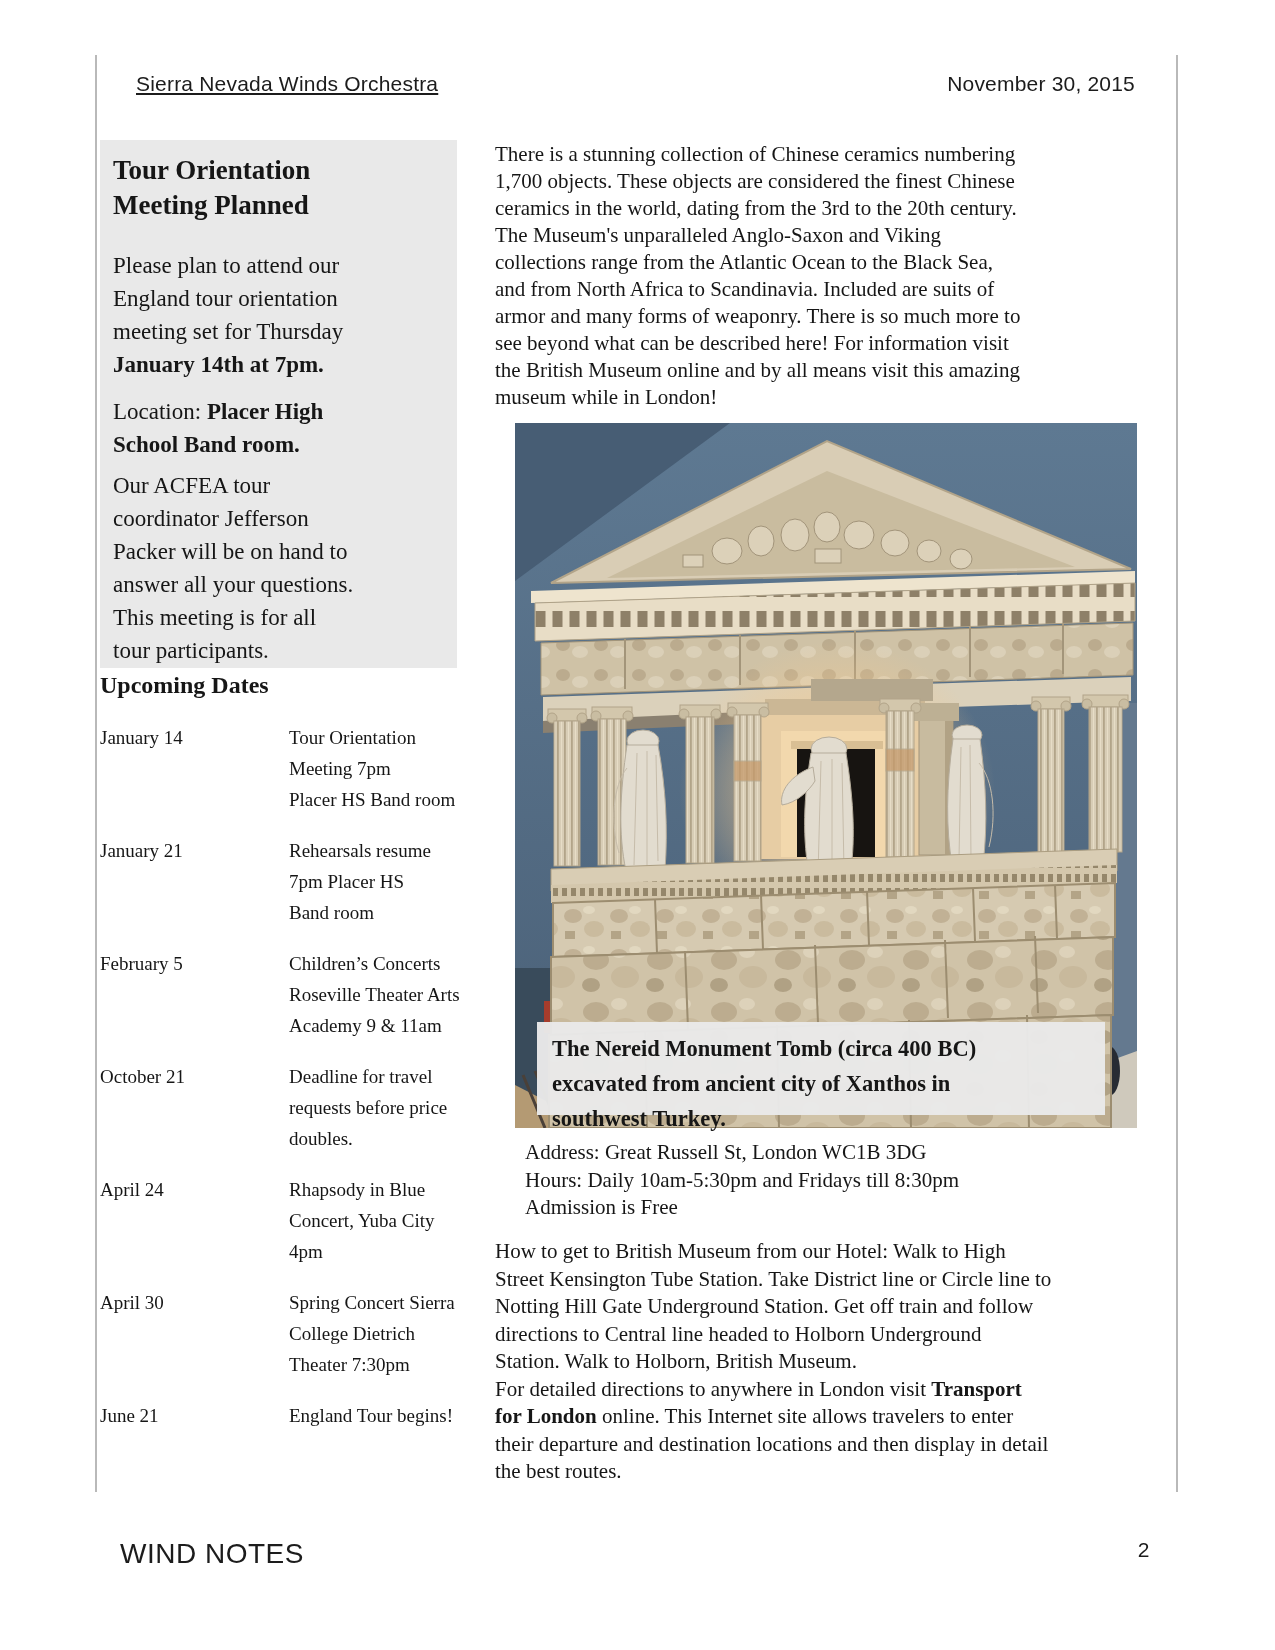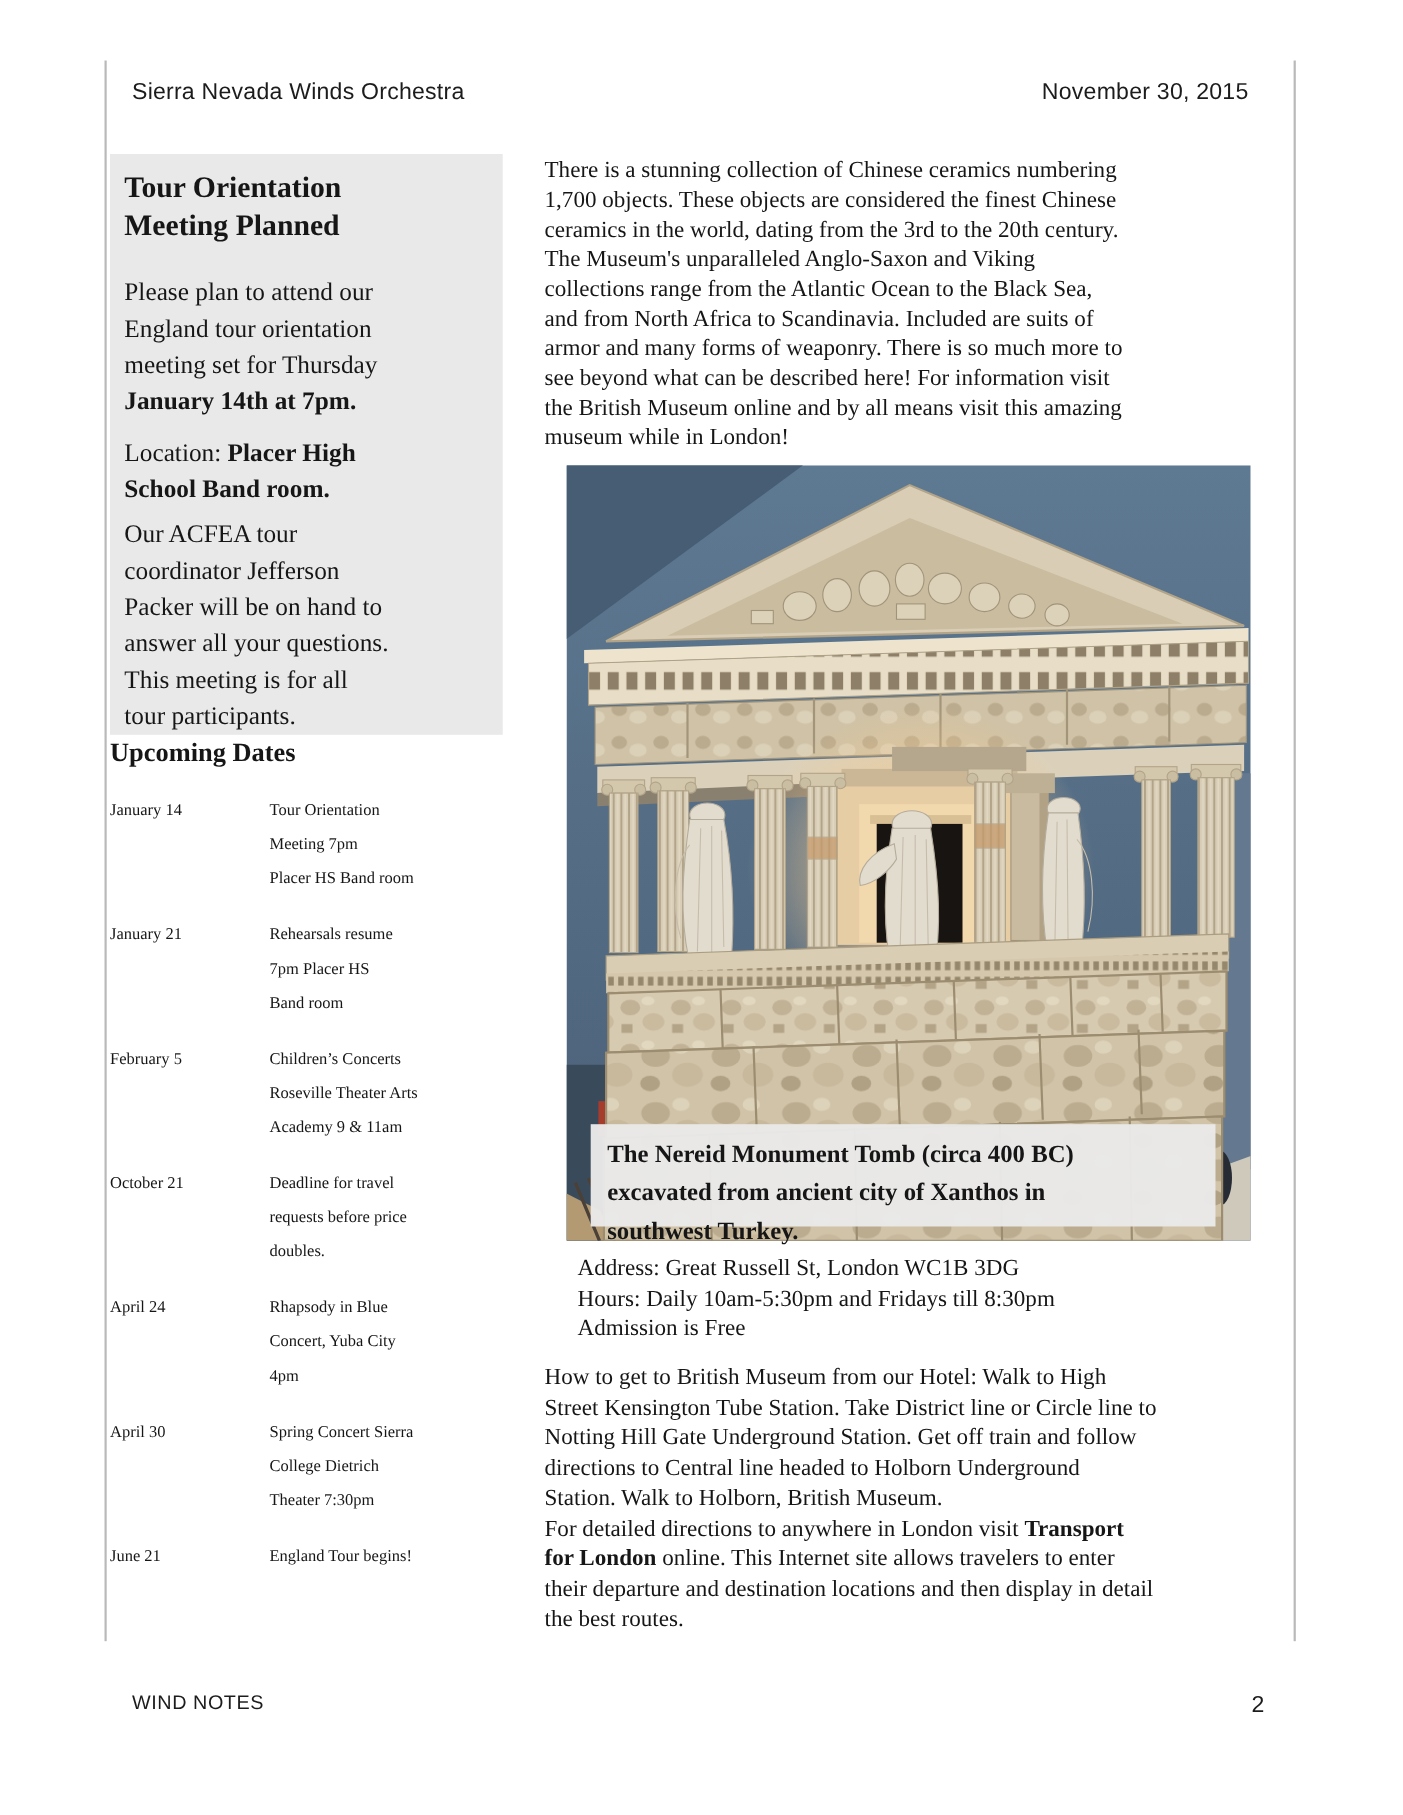--- a/index.html
+++ b/index.html
@@ -3,48 +3,48 @@
 <meta charset="utf-8">
 <style>
   html,body{margin:0;padding:0;background:#ffffff;}
   .page{position:relative;width:1275px;height:1650px;background:#ffffff;overflow:hidden;
         font-family:"Liberation Serif", serif;color:#161616;}
   .rule{position:absolute;top:55px;height:1437px;width:2px;background:#b9b9b9;}
   .rule-left{left:95px;}
   .rule-right{left:1176px;}
   .hdr{position:absolute;top:72px;font-family:"Liberation Sans", sans-serif;
        font-size:21px;color:#1c1c1c;letter-spacing:.2px;}
-  .hdr-left{left:120px;}
+  .hdr-left{left:136px;text-decoration:underline;}
   .hdr-right{right:140px;}
   .tour-box{position:absolute;left:100px;top:140px;width:357px;height:528px;
             background:#e9e9e9;box-sizing:border-box;padding:13px 10px 0 13px;}
   .tour-box h2{margin:0 0 26px 0;font-size:27px;line-height:35px;font-weight:bold;
                white-space:pre-line;}
   .tour-box p{margin:0;font-size:23px;line-height:33px;white-space:pre-line;}
   .tour-box p.p1{margin-bottom:14px;}
   .tour-box p.p2{margin-bottom:8px;}
   .upcoming-h{position:absolute;left:100px;top:672px;margin:0;font-size:24px;
               font-weight:bold;}
   .events{position:absolute;left:100px;top:722px;width:380px;}
-  .event{display:flex;margin-bottom:20px;font-size:15px;line-height:31px;}
+  .event{display:flex;margin-bottom:20px;font-size:19px;line-height:31px;gap:44px;}
   .event-date{width:145px;flex:none;}
   .event-desc{width:225px;flex:none;white-space:pre-line;}
   .body-p{position:absolute;margin:0;font-size:21px;line-height:27px;
           white-space:pre-line;}
   .p-intro{left:495px;top:141px;width:640px;}
   .p-addr{left:525px;top:1139px;width:640px;line-height:27.5px;}
   .p-dir{left:495px;top:1238px;width:650px;line-height:27.5px;}
   .photo{position:absolute;left:515px;top:423px;width:622px;height:705px;}
   .photo svg{display:block;}
   .caption{position:absolute;left:537px;top:1022px;width:568px;height:93px;
            background:rgba(233,233,233,.97);box-sizing:border-box;
            padding:9px 10px 0 15px;font-size:22.5px;line-height:35px;
            font-weight:bold;white-space:pre-line;}
   .ftr{position:absolute;top:1538px;font-family:"Liberation Sans", sans-serif;
-       font-size:18px;color:#1c1c1c;letter-spacing:.5px;}
+       font-size:28px;color:#1c1c1c;letter-spacing:.5px;}
   .ftr-left{left:120px;}
   .ftr-right{right:125px;font-size:21px;}
 </style>
 </head>
 <body>
 
 <div class="page">
 
   <div class="rule rule-left"></div>
   <div class="rule rule-right"></div>

